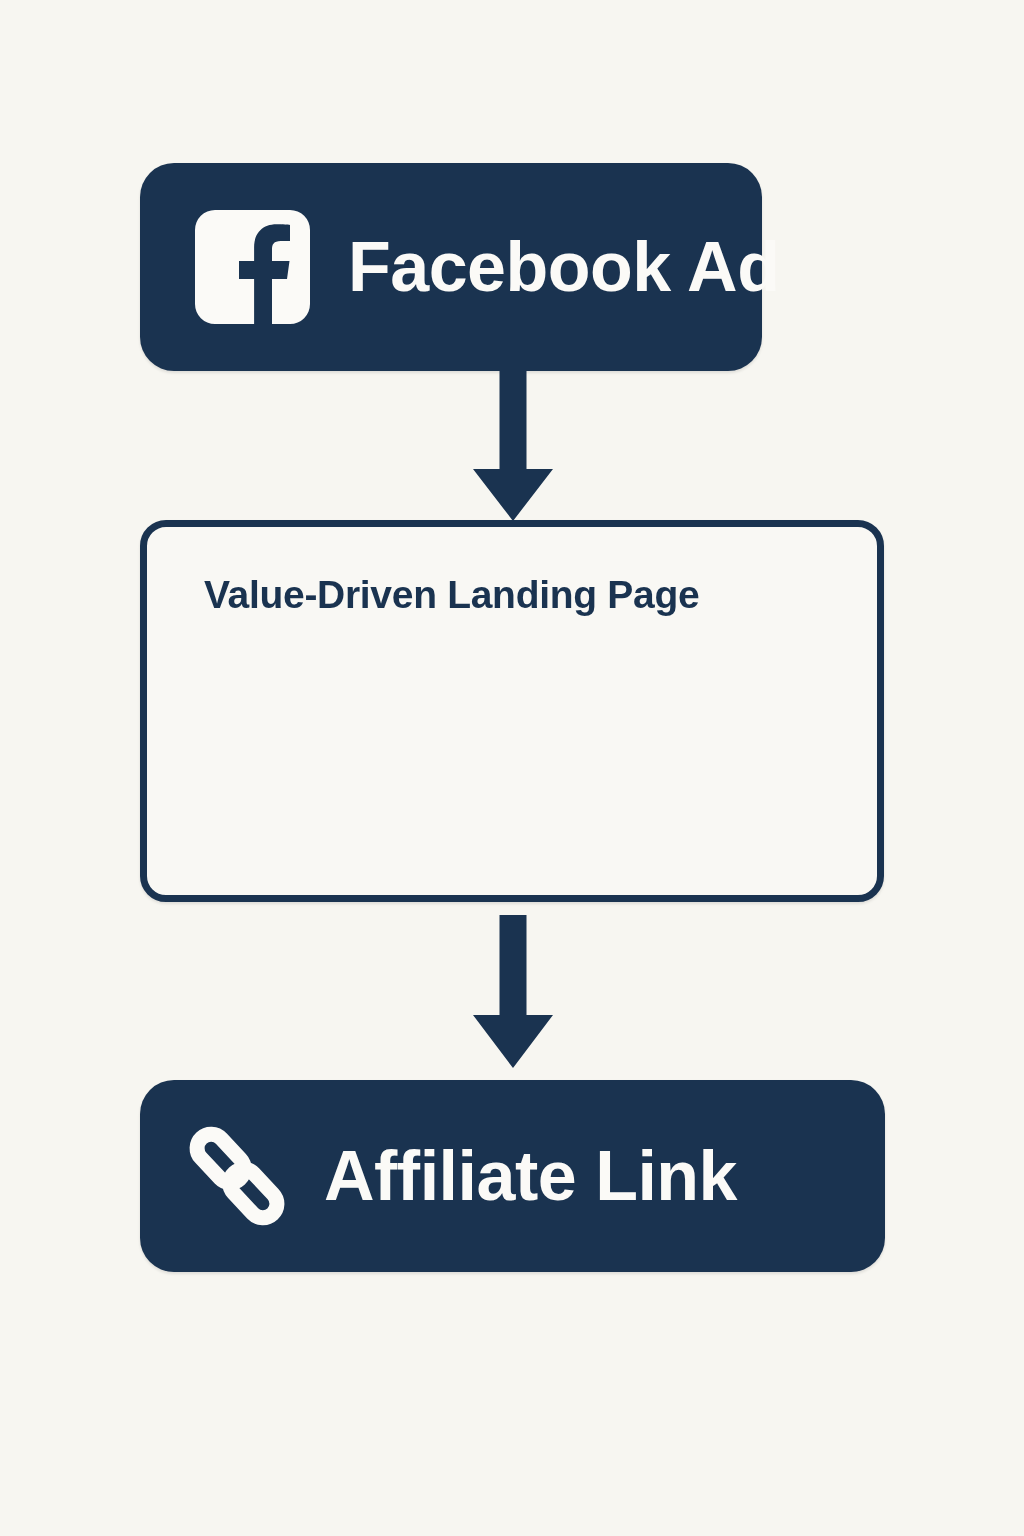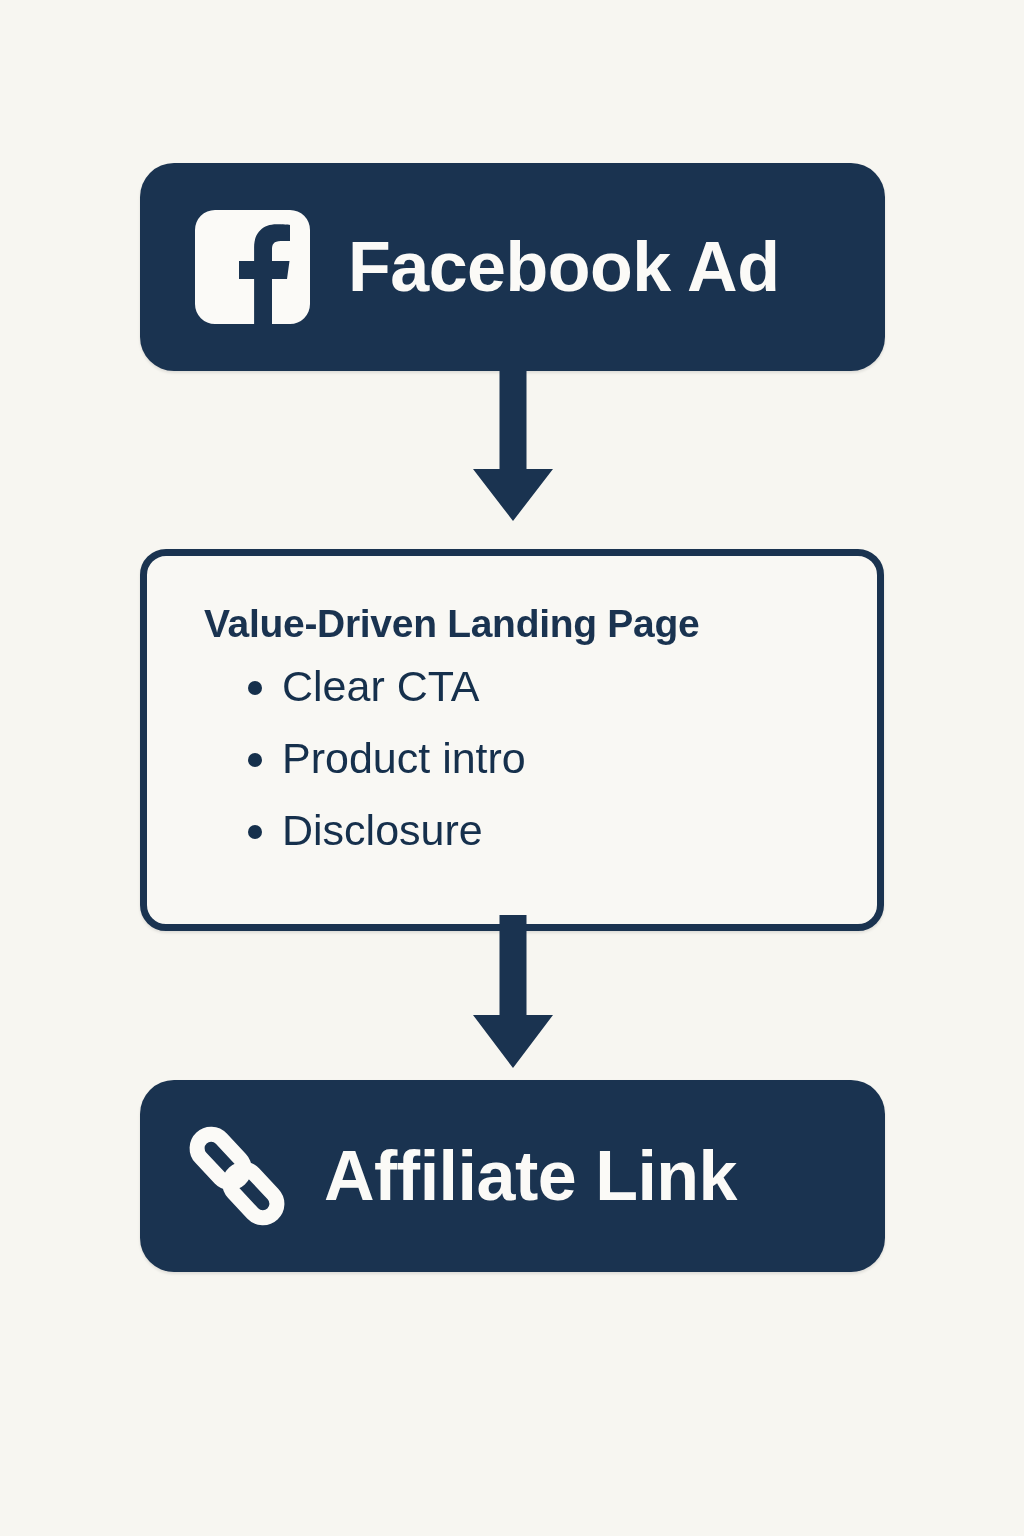--- a/index.html
+++ b/index.html
@@ -40,21 +40,21 @@
     background: #f9f8f4;
     border: 7px solid #1a3350;
     border-radius: 26px;
     box-shadow: 0 2px 3px rgba(0,0,0,0.10);
   }
 
   
   #node-facebook-ad {
     left: 140px;
     top: 163px;
-    width: 745px;
+    width: 622px;
     height: 208px;
     padding-left: 55px;
   }
 
   .fb-icon {
     width: 115px;
     height: 114px;
     flex: 0 0 auto;
     display: block;
   }
@@ -66,21 +66,21 @@
     letter-spacing: -0.5px;
     line-height: 1;
     white-space: nowrap;
   }
 
   #node-facebook-ad .node-label { margin-left: 38px; }
 
   
   #node-landing-page {
     left: 140px;
-    top: 549px;
+    top: 520px;
     width: 744px;
     height: 382px;
     padding: 48px 40px 0 57px;
   }
 
   .card-title {
     color: #1a3350;
     font-size: 39px;
     font-weight: bold;
     letter-spacing: -0.3px;
@@ -166,34 +166,20 @@
   <div class="arrow" id="arrow-ad-to-page">
     <svg viewBox="0 0 94 162" preserveAspectRatio="none" xmlns="http://www.w3.org/2000/svg">
       <path fill="#1a3350" d="M33.5,0 H60.5 V98 H87 L47,150 L7,98 H33.5 Z"></path>
     </svg>
   </div>
 
   <div class="node node-outline" id="node-landing-page">
 
     <div class="card-title">Value-Driven Landing Page</div>
 
-    <ul class="card-list">
-      <li>
-        <span class="bullet"></span>
-        <span>Clear CTA</span>
-      </li>
-      <li>
-        <span class="bullet"></span>
-        <span>Product intro</span>
-      </li>
-      <li>
-        <span class="bullet"></span>
-        <span>Disclosure</span>
-      </li>
-    </ul>
   </div>
 
   <div class="arrow" id="arrow-page-to-link">
     <svg viewBox="0 0 94 165" preserveAspectRatio="none" xmlns="http://www.w3.org/2000/svg">
       <path fill="#1a3350" d="M33.5,0 H60.5 V100 H87 L47,153 L7,100 H33.5 Z"></path>
     </svg>
   </div>
 
   <div class="node node-solid" id="node-affiliate-link">
 

